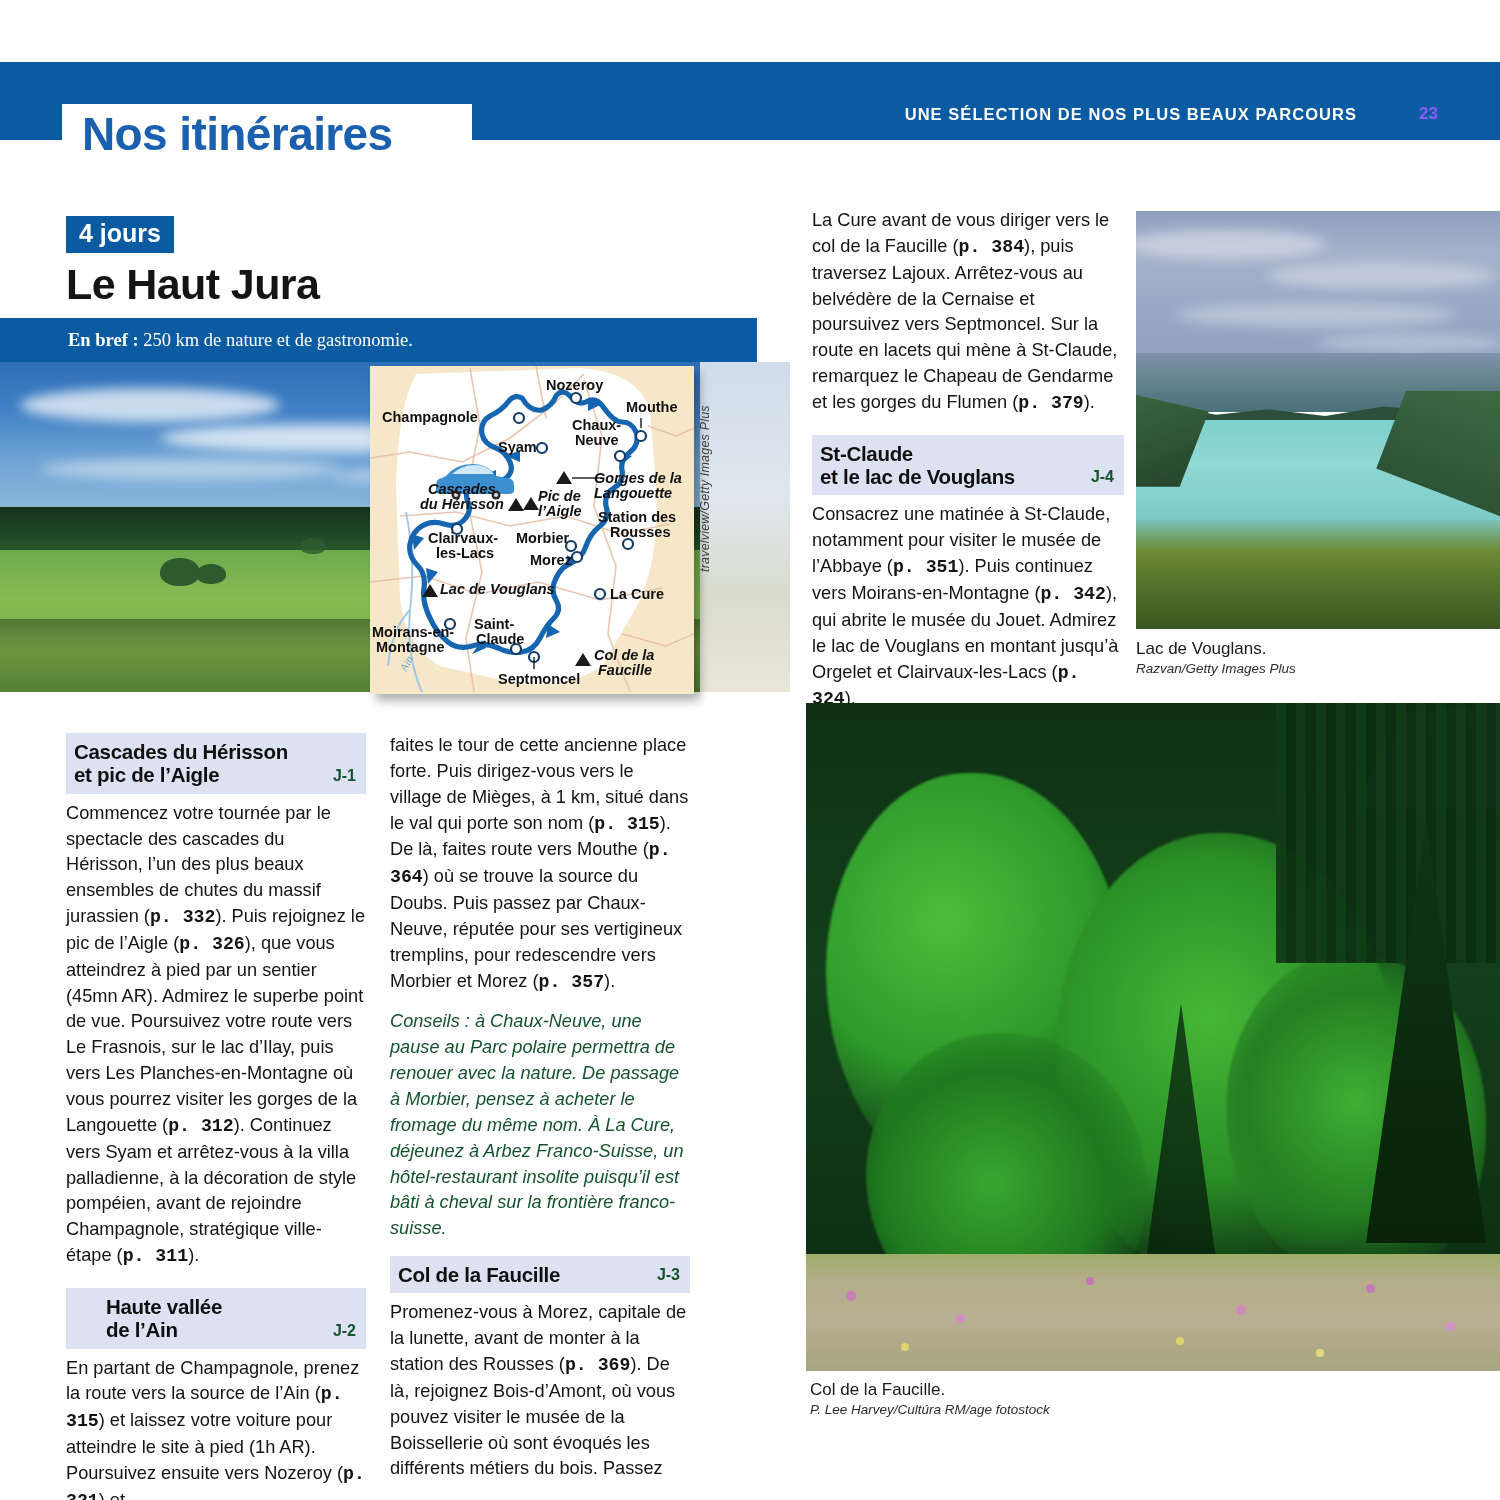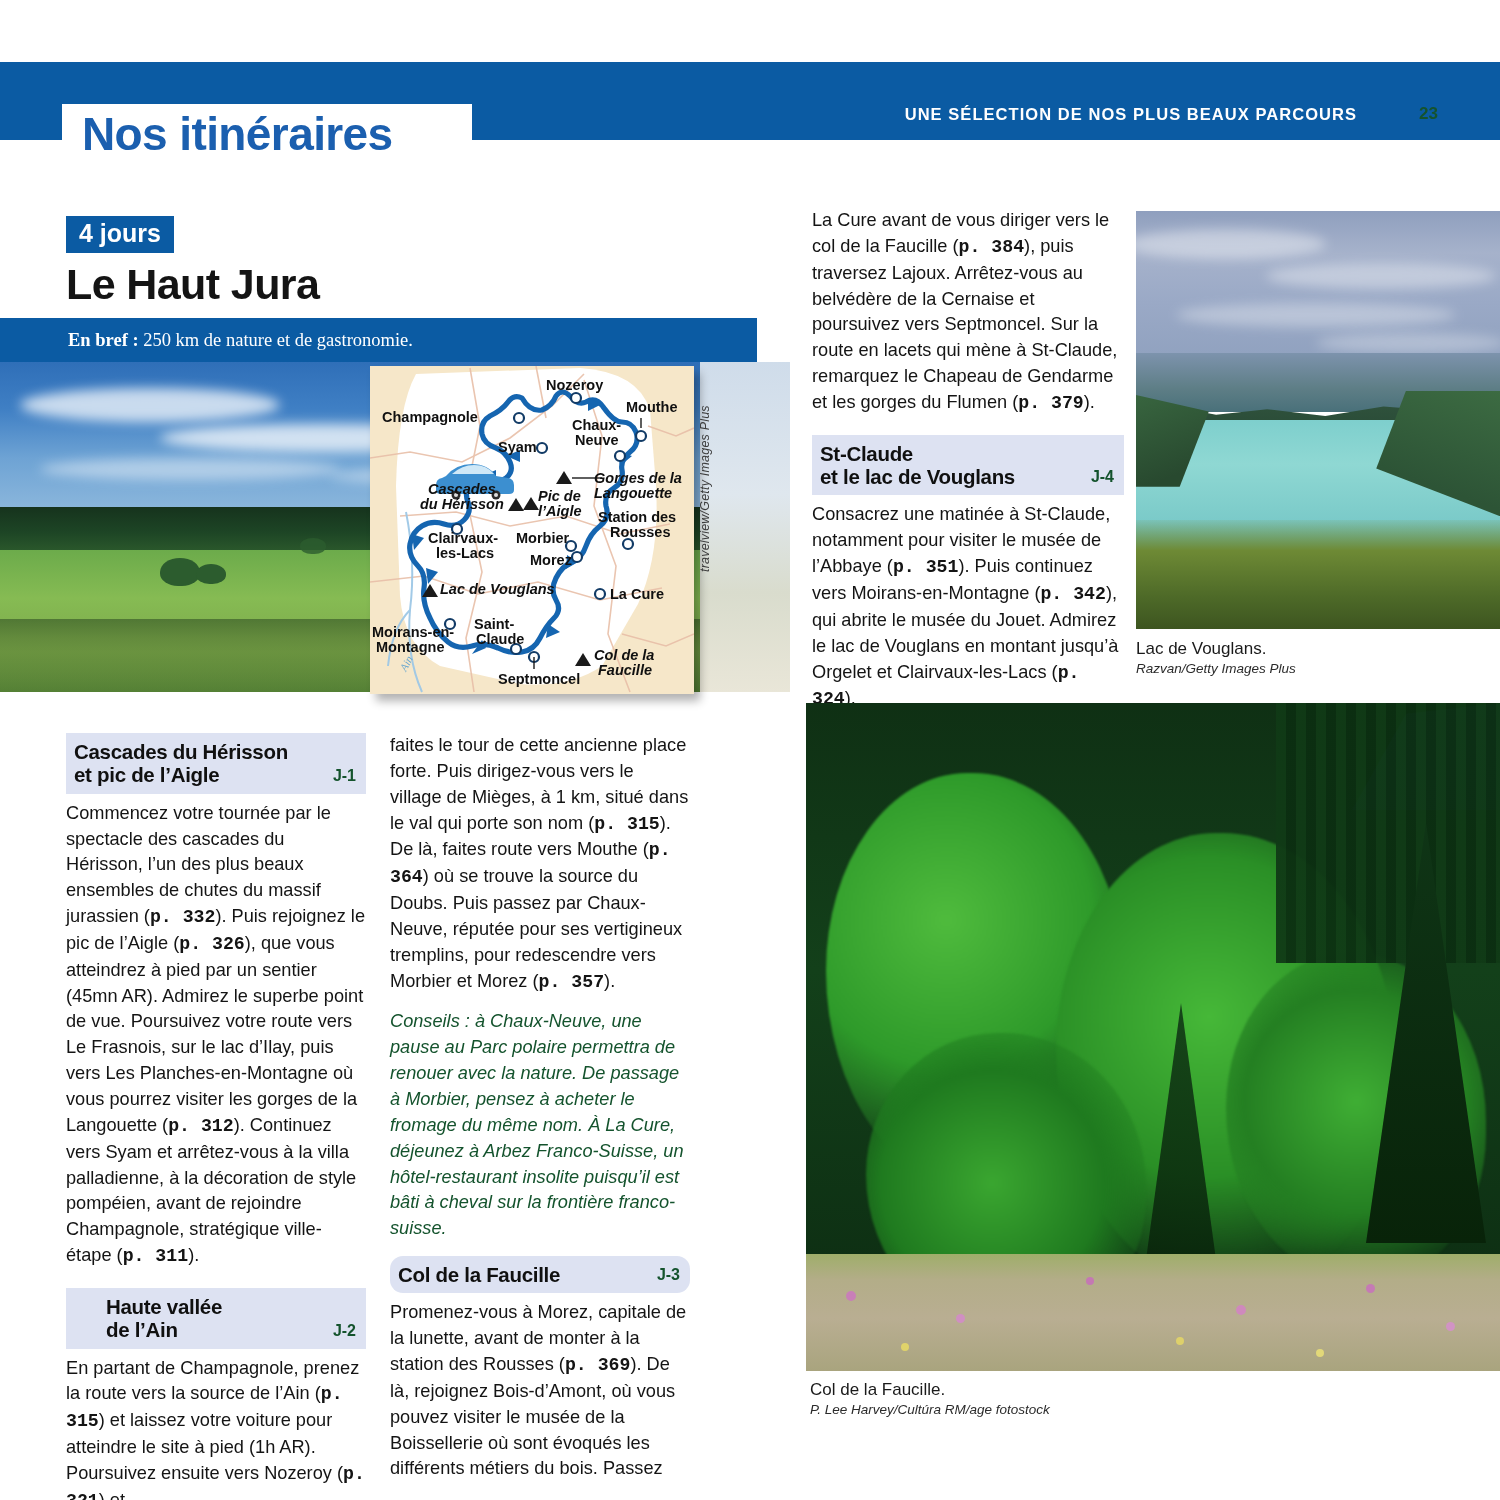--- a/index.html
+++ b/index.html
@@ -19,21 +19,21 @@
   .hdr-title{
     font-size:46px;font-weight:bold;color:#1B5FAF;letter-spacing:-0.6px;
     padding-left:20px;line-height:1;
   }
   .hdr-right{
     position:absolute;right:62px;top:104px;display:flex;align-items:center;gap:62px;
   }
   .hdr-kicker{
     color:#ffffff;font-size:16.5px;font-weight:bold;letter-spacing:1.05px;
   }
-  .hdr-page{color:#14532d;font-size:17px;font-weight:bold;text-align:right;}
+  .hdr-page{color:#8b5cf6;font-size:17px;font-weight:bold;text-align:right;}
 
   
   .days-badge{
     position:absolute;left:66px;top:216px;background:#0B5BA3;color:#fff;
     font-size:25px;font-weight:bold;padding:5px 13px 7px 13px;line-height:1;
   }
   .route-title{
     position:absolute;left:66px;top:262px;font-size:43px;font-weight:bold;color:#141414;
     letter-spacing:-0.6px;line-height:1.05;
   }
@@ -332,21 +332,21 @@
       <h3><span>Haute vallée</span><br><span>de l’Ain</span></h3>
       <div class="sec-tag">J-2</div>
     </div>
     <p class="body">En partant de Champagnole, prenez la route vers la source de l’Ain (<b>p. 315</b>) et laissez votre voiture pour atteindre le site à pied (1h AR). Poursuivez ensuite vers Nozeroy (<b>p. 321</b>) et</p>
   </div>
 
   <div class="col col2">
     <p class="body">faites le tour de cette ancienne place forte. Puis dirigez-vous vers le village de Mièges, à 1 km, situé dans le val qui porte son nom (<b>p. 315</b>). De là, faites route vers Mouthe (<b>p. 364</b>) où se trouve la source du Doubs. Puis passez par Chaux-Neuve, réputée pour ses vertigineux tremplins, pour redescendre vers Morbier et Morez (<b>p. 357</b>).</p>
     <p class="tip"><b>Conseils :</b> à Chaux-Neuve, une pause au Parc polaire permettra de renouer avec la nature. De passage à Morbier, pensez à acheter le fromage du même nom. À La Cure, déjeunez à Arbez Franco-Suisse, un hôtel-restaurant insolite puisqu’il est bâti à cheval sur la frontière franco-suisse.</p>
 
-    <div class="sec-head" style="margin-top:6px;border-radius:13px;">
+    <div class="sec-head" style="margin-top:6px;">
       <h3>Col de la Faucille</h3>
       <div class="sec-tag">J-3</div>
     </div>
     <p class="body">Promenez-vous à Morez, capitale de la lunette, avant de monter à la station des Rousses (<b>p. 369</b>). De là, rejoignez Bois-d’Amont, où vous pouvez visiter le musée de la Boissellerie où sont évoqués les différents métiers du bois. Passez</p>
   </div>
 
   <div class="col col3">
     <p class="body">La Cure avant de vous diriger vers le col de la Faucille (<b>p. 384</b>), puis traversez Lajoux. Arrêtez-vous au belvédère de la Cernaise et poursuivez vers Septmoncel. Sur la route en lacets qui mène à St-Claude, remarquez le Chapeau de Gendarme et les gorges du Flumen (<b>p. 379</b>).</p>
 
     <div class="sec-head" style="margin-top:18px;">

